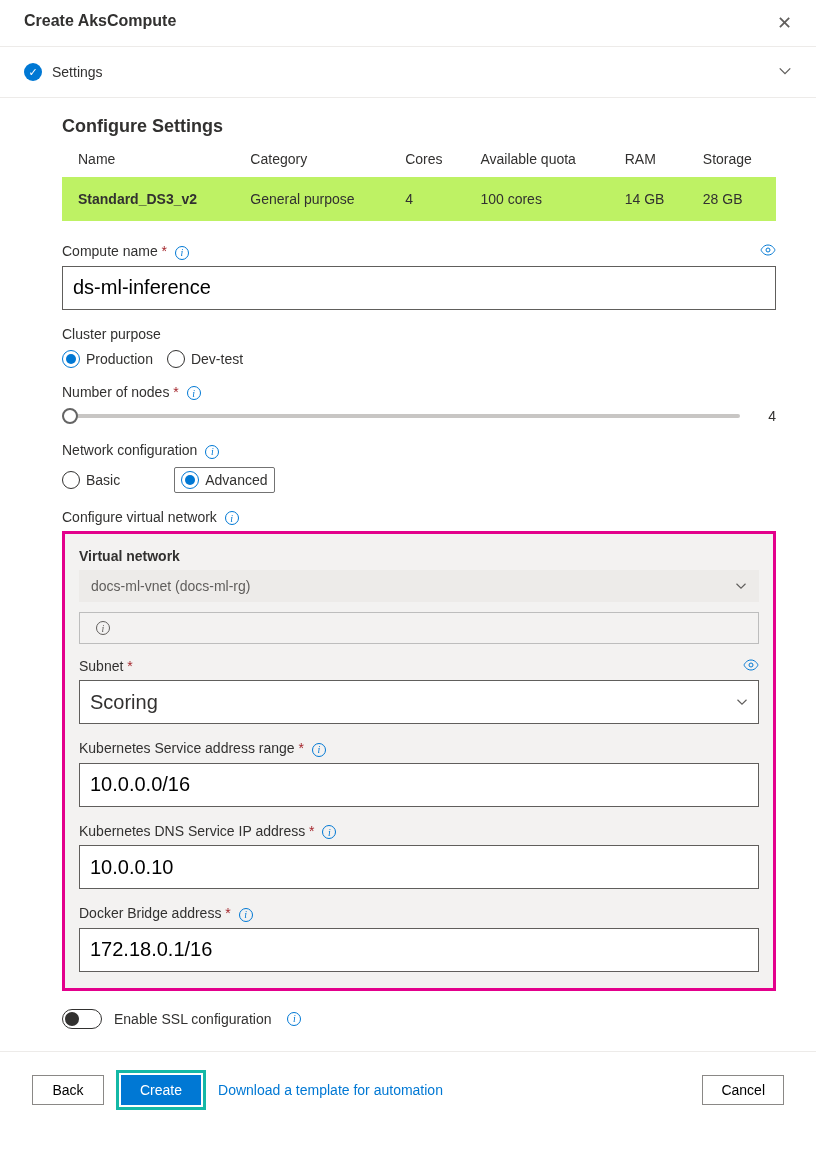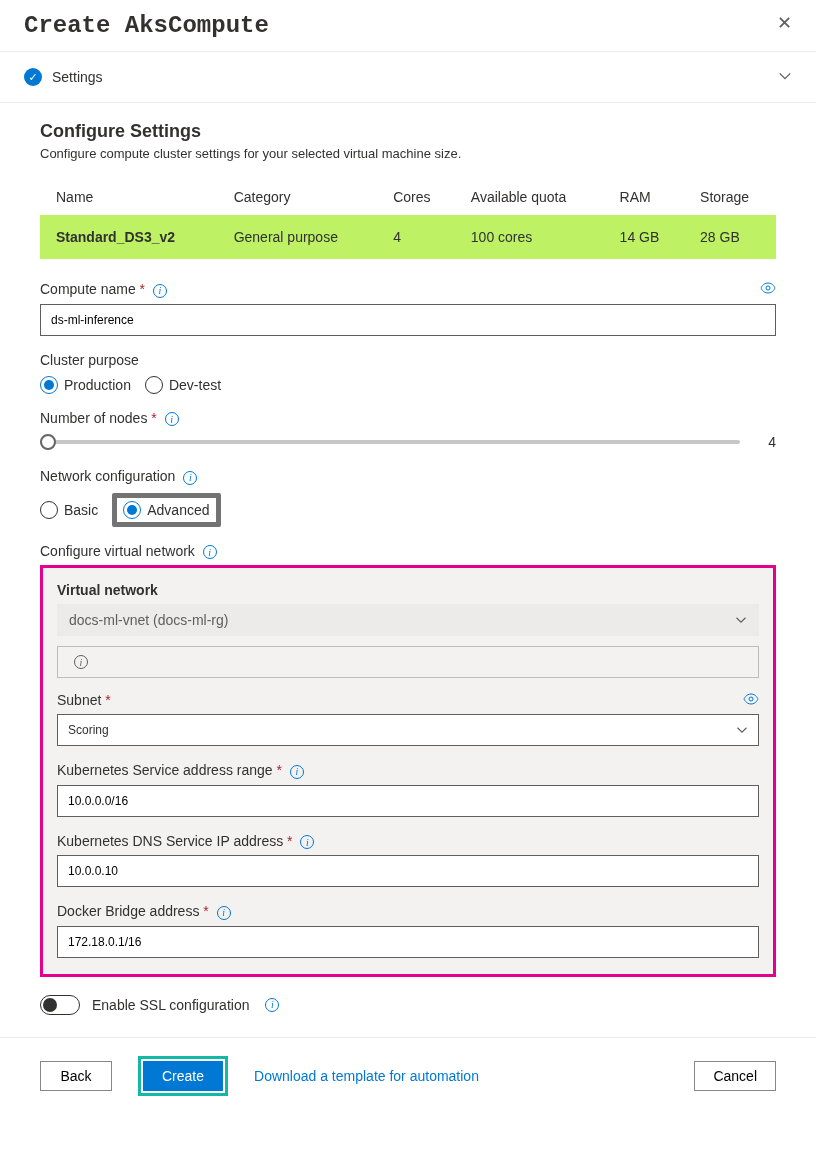--- a/index.html
+++ b/index.html
@@ -10,66 +10,66 @@
     background: #fff;
     width: 816px;
   }
   .header {
     padding: 12px 24px 12px 24px;
     display: flex;
     justify-content: space-between;
     align-items: flex-start;
     border-bottom: 1px solid #edebe9;
   }
-  .header h1 { font-size: 24px; font-weight: 600; font-family: Liberation Mono, monospace; }
+  .header h1 { font-size: 16px; font-weight: 600; }
   .close-x { font-size: 18px; color: #605e5c; cursor: pointer; }
   .step-bar {
     padding: 16px 24px;
     display: flex;
     align-items: center;
     justify-content: space-between;
     border-bottom: 1px solid #edebe9;
   }
   .step-left { display: flex; align-items: center; gap: 10px; }
   .check-circle {
     width: 18px; height: 18px; border-radius: 50%;
     background: #0078d4; display: flex; align-items: center; justify-content: center;
     color: #fff; font-size: 11px;
   }
   .step-title { font-weight: 400; font-size: 14px; }
   .chevron { color: #605e5c; }
-  .body { padding: 18px 40px 12px 40px; }
+  .body { padding: 18px 40px 12px 62px; }
   .section-h { font-size: 18px; font-weight: 600; margin-bottom: 4px; }
   .section-sub { font-size: 13px; color: #323130; margin-bottom: 18px; }
   .vm-table { width: 100%; border-collapse: collapse; font-size: 14px; margin-bottom: 22px; }
   .vm-table th { text-align: left; font-weight: 400; padding: 10px 10px 10px 16px; }
   .vm-table td { padding: 14px 10px 14px 16px; background: #bef264; }
   .vm-table td:first-child { font-weight: 600; }
   .lbl { display: block; font-size: 14px; margin-bottom: 6px; }
   .req { color: #a4262c; }
   .info-i {
     display: inline-flex; width: 14px; height: 14px; border: 1px solid #0078d4;
     border-radius: 50%; color: #0078d4; font-size: 10px; align-items: center; justify-content: center;
     margin-left: 4px; font-style: italic; font-family: Georgia, serif;
   }
   .eye-i { color: #0078d4; float: right; }
   input[type=text], .select-box {
-    width: 100%; border: 1px solid #605e5c; padding: 6px 10px; font-size: 12px;
-    font-family: inherit; background: #fff; height: 32px;
+    width: 100%; border: 1px solid #605e5c; padding: 6px 10px; font-size: 20px;
+    font-family: inherit; background: #fff; height: 44px;
   }
   .field { margin-bottom: 16px; }
   .radio-row { display: flex; gap: 14px; align-items: center; margin-bottom: 16px; margin-top: 8px; }
   .radio-opt { display: flex; align-items: center; gap: 6px; cursor: pointer; }
   .radio-circle {
     width: 18px; height: 18px; border: 1px solid #323130; border-radius: 50%;
     display: flex; align-items: center; justify-content: center;
   }
   .radio-circle.sel { border-color: #0078d4; }
   .radio-dot { width: 10px; height: 10px; background: #0078d4; border-radius: 50%; }
-  .hl-red { border: 5px solid #737373; border-radius: 2px; padding: 3px 6px; }
+  .hl-red { border: 1px solid #737373; border-radius: 2px; padding: 3px 6px; margin-left: 40px; }
   .slider-row { display: flex; align-items: center; gap: 18px; margin-bottom: 18px; margin-top: 8px; }
   .slider-track { flex: 1; height: 4px; background: #c8c6c4; position: relative; border-radius: 2px; }
   .slider-thumb {
     position: absolute; left: 8px; top: 50%; transform: translate(-50%,-50%);
     width: 16px; height: 16px; border-radius: 50%; background: #fff; border: 2px solid #646464;
   }
   .slider-val { font-size: 14px; width: 18px; text-align: right; }
   .vnet-box { border: 3px solid #e3008c; background: #f3f2f1; padding: 14px 14px 16px 14px; margin-bottom: 18px; margin-top: 6px; }
   .vn-label { font-weight: 600; font-size: 14px; margin-bottom: 6px; display: block; }
   .vn-select-ro {
@@ -79,21 +79,21 @@
   .notice {
     border: 1px solid #bdbdbd; background: #f3f2f1; padding: 8px 12px; font-size: 12px;
     color: #605e5c; display: flex; gap: 10px; margin: 10px 0 14px 0;
   }
   .select-box { display: flex; justify-content: space-between; align-items: center; cursor: pointer; }
   .toggle-row { display: flex; align-items: center; gap: 12px; margin-bottom: 10px; }
   .toggle {
     width: 40px; height: 20px; border: 1px solid #323130; border-radius: 10px; position: relative; background: #fff;
   }
   .toggle-knob { position: absolute; left: 2px; top: 2px; width: 14px; height: 14px; background: #323130; border-radius: 50%; }
-  .footer { border-top: 1px solid #edebe9; padding: 18px 40px; display: flex; align-items: center; gap: 26px; }
+  .footer { border-top: 1px solid #edebe9; padding: 18px 32px; display: flex; align-items: center; gap: 12px; }
   .btn {
     border: 1px solid #8a8886; background: #fff; padding: 6px 18px; font-size: 14px;
     font-family: inherit; cursor: pointer; min-width: 72px;
   }
   .btn-primary { background: #0078d4; color: #fff; border-color: #0078d4; }
   .hl-red-btn { border: 3px solid #14b8a6; padding: 2px; display: inline-block; }
   .link { color: #0078d4; cursor: pointer; font-size: 14px; }
   .footer .spacer { flex: 1; }
 </style>
 </head>
@@ -111,21 +111,20 @@
   </div>
   <span class="chevron">
     <svg width="14" height="14" viewBox="0 0 16 16">
         <path d="M2 5 L8 11 L14 5" stroke="#605e5c" stroke-width="1.5" fill="none"></path>
       </svg>
   </span>
 </div>
 
 <div class="body">
   <div class="section-h">Configure Settings</div>
-  <div class="section-sub">Configure compute cluster settings for your selected virtual machine size.</div>
 
   <table class="vm-table">
     <thead>
         <tr>
       <th>Name</th>
       <th>Category</th>
       <th>Cores</th>
       <th>Available quota</th>
       <th>RAM</th>
       <th>Storage</th>

